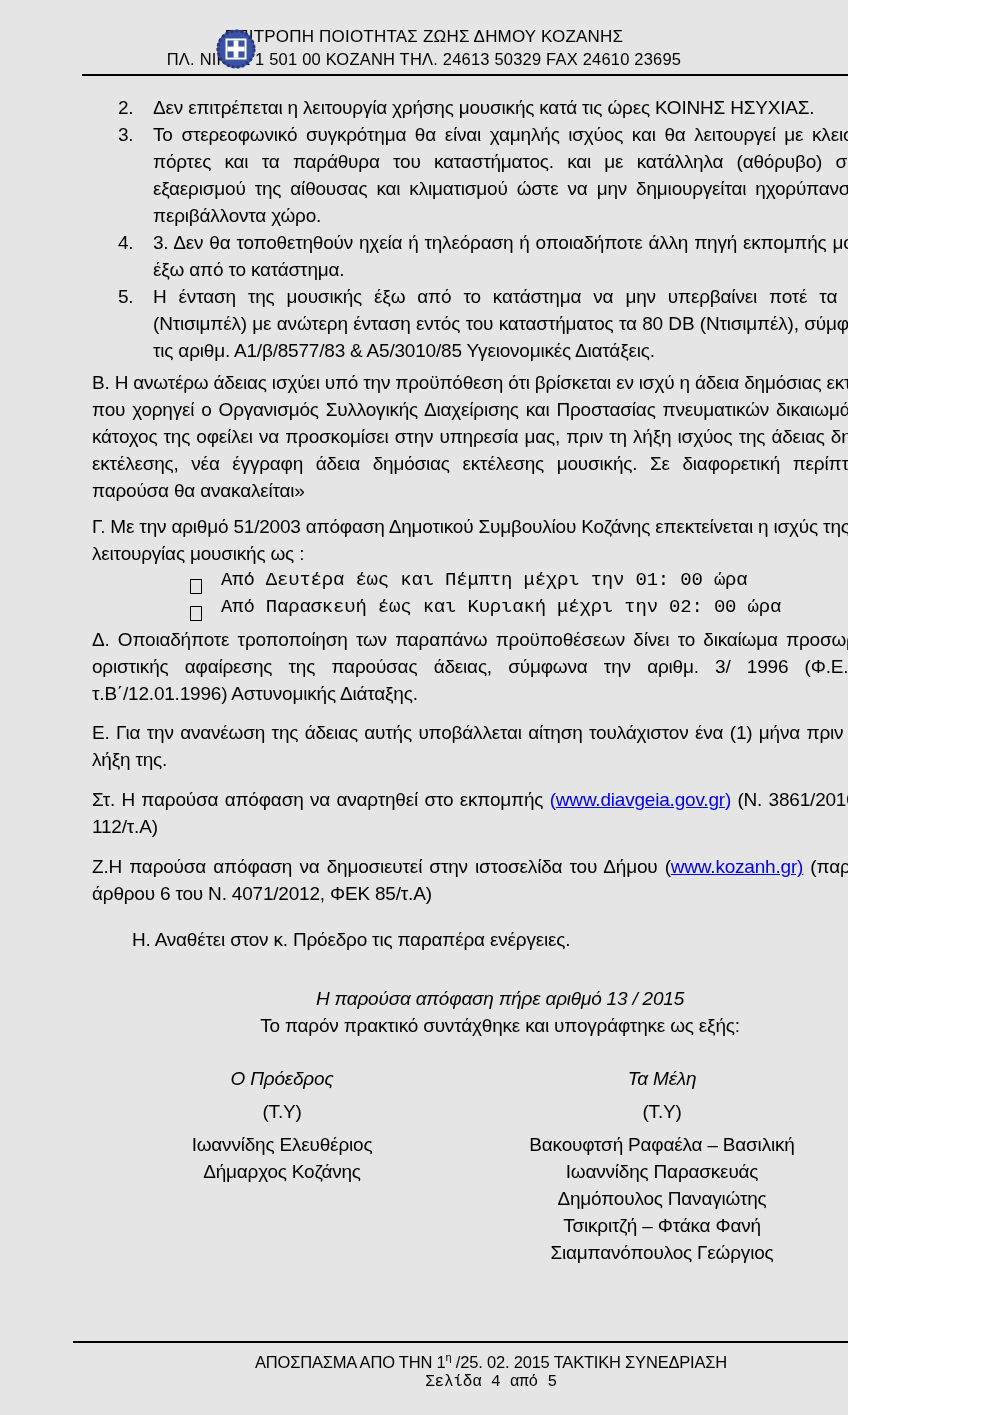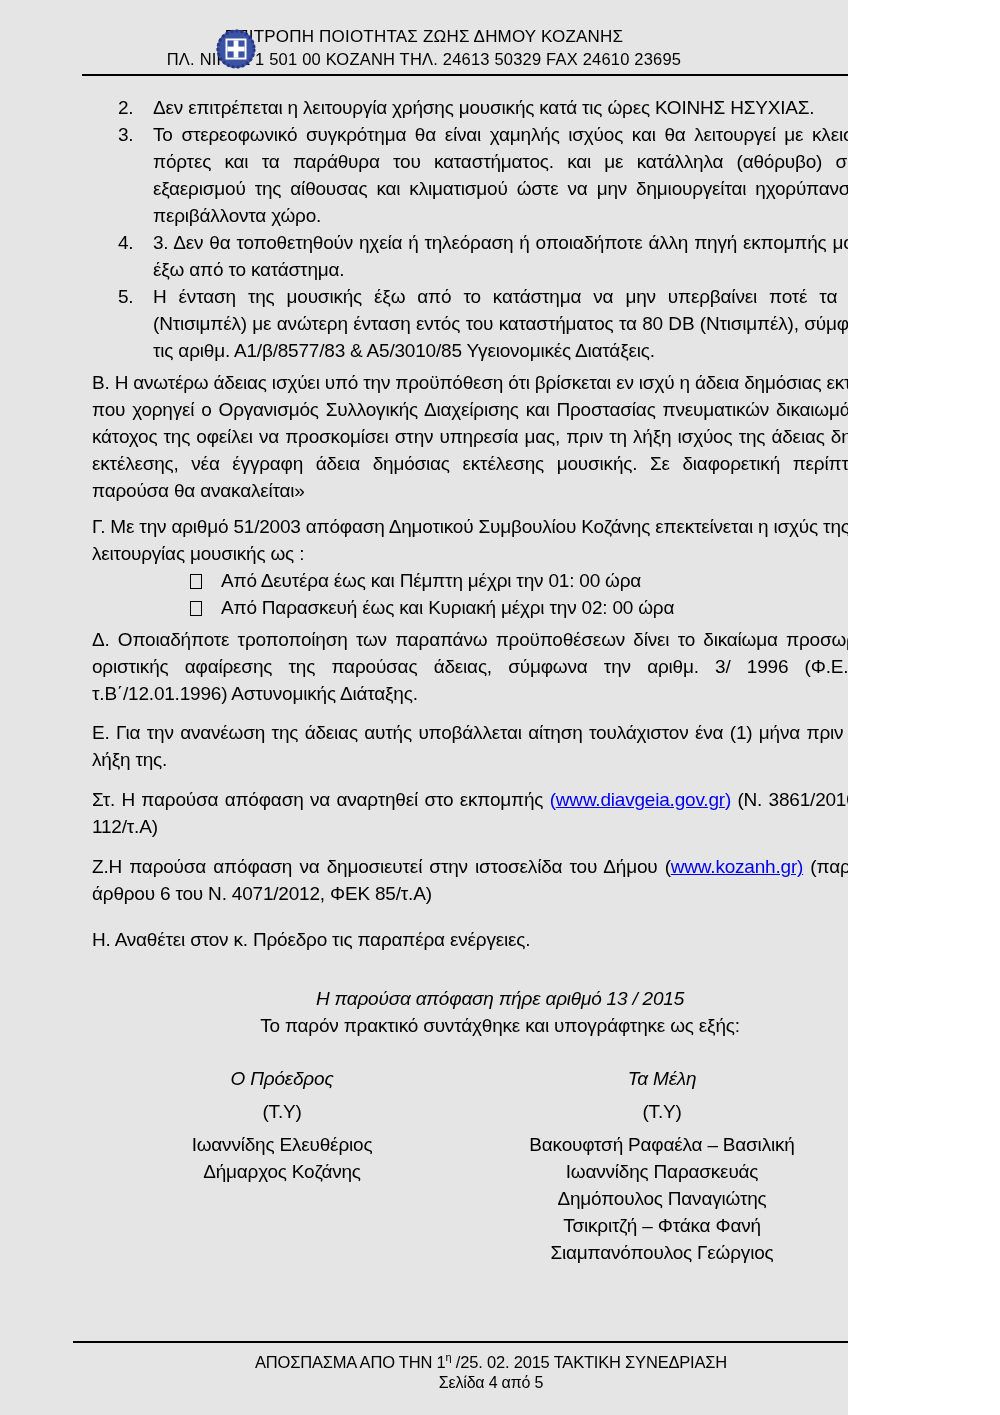--- a/index.html
+++ b/index.html
@@ -25,39 +25,39 @@
   .li{display:flex;}
   .li .num{flex:0 0 35px;margin-left:26px;}
   .li .txt{flex:1;text-align:justify;}
   .para{margin:0;text-align:justify;}
   .p-b{margin-top:5px;}
   .p-c{margin-top:9px;}
   .p-d{margin-top:5px;}
   .p-e{margin-top:12px;}
   .p-st{margin-top:13px;}
   .p-z{margin-top:13px;}
-  .p-h{margin-top:19px;text-align:left;}
-  .bullet{display:flex;padding-left:98px;align-items:flex-start;}
+  .p-h{margin-top:19px;text-align:left;margin-left:40px;}
+  .bullet{display:flex;padding-left:98px;align-items:flex-end;font-family:Liberation Mono, monospace;}
   .tofu{flex:0 0 10px;width:10px;height:13px;border:1px solid #000;margin:7px 19px 0 0;}
   .link{color:#0000ee;text-decoration:underline;cursor:pointer;}
   .blue{color:#0000ee;text-decoration:none;}
   .decision{margin-top:32px;text-align:center;font-style:italic;}
   .minutes{text-align:center;}
   .sig-row{display:flex;margin-top:26px;}
   .sig-col{text-align:center;}
   .sig-left{width:380px;}
   .sig-right{width:380px;}
   .sig-title{margin-bottom:6px;font-style:italic;}
   .sig-ty{margin-bottom:6px;}
   
   .footer{position:absolute;left:73px;bottom:22px;width:836px;text-align:center;}
   .foot-rule{border:none;border-top:2px solid #000;margin:0 0 3px 0;}
   .foot-line1{font-size:16.5px;line-height:22px;}
   .foot-line1 sup{font-size:11px;}
-  .foot-line2{font-size:16px;line-height:21px;}
+  .foot-line2{font-size:16px;line-height:21px;font-family:Liberation Mono, monospace;}
 </style>
 </head>
 <body>
 
 <div class="page">
 
   <div class="letterhead">
     <span class="logo">
       <svg width="42" height="42" viewBox="0 0 44 44" aria-hidden="true">
         <circle cx="22" cy="22" r="20" fill="#3a53a4"></circle>

